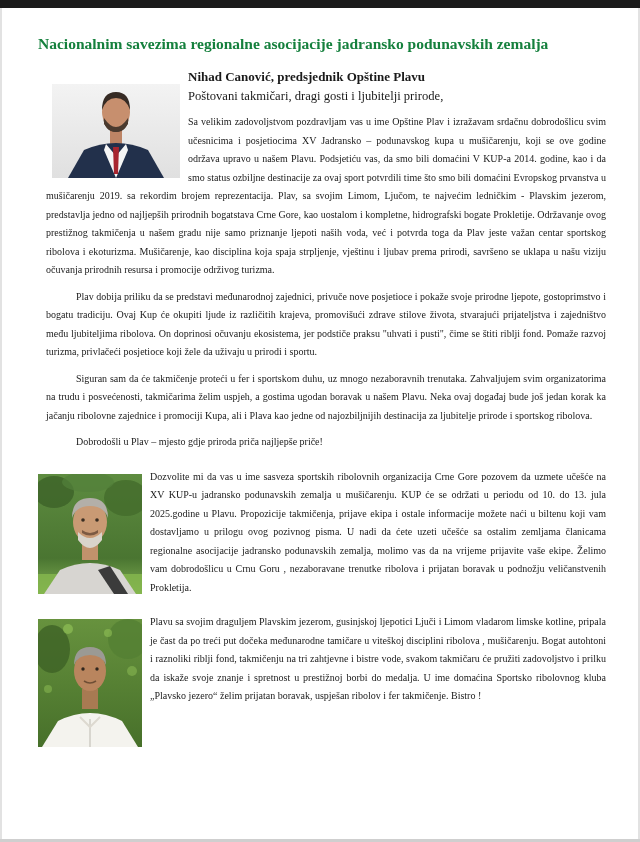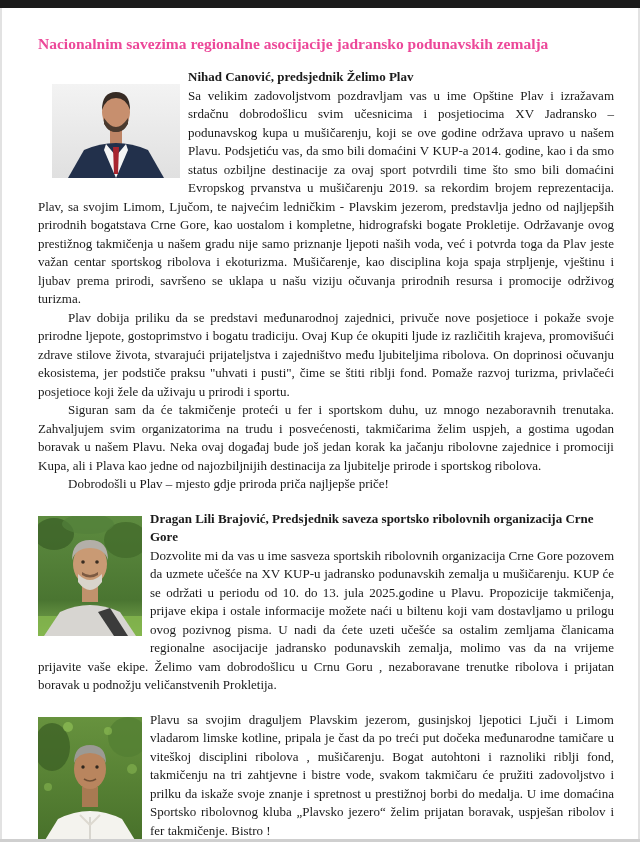--- a/index.html
+++ b/index.html
@@ -13,40 +13,40 @@
   .edge-right{position:absolute;right:0;top:8px;bottom:0;width:2px;background:#e2e2e2;}
   .edge-bottom{position:absolute;left:0;right:0;bottom:0;height:3px;background:#cfcfcf;}
   .content{padding:26px 26px 0 38px;}
   .doc-title{
     margin:0 0 14px 0;font-size:15.5px;font-weight:bold;line-height:20px;
   }
   section{clear:both;}
   .sec + .sec{margin-top:16px;}
   h2{margin:0;font-size:13px;font-weight:bold;line-height:18.5px;}
   .line{font-size:12.6px;line-height:18.5px;}
-  p{margin:0;font-size:13px;line-height:18.5px;}
+  p{margin:8px;font-size:10px;line-height:18.5px;}
   .just{text-align:justify;}
   .ind{text-indent:30px;font-family:Liberation Serif, serif;}
   .photo-float{float:left;}
   .photo-float svg{display:block;}
   .f1{width:128px;margin:16px 8px 4px 14px;}
   .f2{width:104px;margin:6px 8px 8px 0;}
   .f3{width:104px;margin:6px 8px 16px 0;}
 </style>
 </head>
 <body>
 
 <div class="page">
   <div class="top-bar"></div>
   <div class="edge-left"></div>
   <div class="edge-right"></div>
 
   <div class="content">
 
-    <h1 class="doc-title" style="color:#ec4899">Nacionalnim savezima regionalne asocijacije jadransko podunavskih zemalja</h1>
+    <h1 class="doc-title" style="color:#15803d">Nacionalnim savezima regionalne asocijacije jadransko podunavskih zemalja</h1>
 
     <section class="sec">
       <div class="photo-float f1">
         <svg width="128" height="94" viewBox="0 0 128 94">
           <defs>
             <linearGradient id="bg1" x1="0" y1="0" x2="0" y2="1">
               <stop offset="0" stop-color="#f3f3f3"></stop>
                 <stop offset="1" stop-color="#e0e0e0"></stop>
             </linearGradient>
           </defs>
@@ -54,21 +54,22 @@
           <rect x="58" y="40" width="12" height="22" fill="#bd8465"></rect>
           <path d="M16,94 L32,66 Q64,52 96,66 L112,94 Z" fill="#22304b"></path>
           <path d="M54,60 L64,72 L74,60 L76,66 L64,94 L52,66 Z" fill="#f5f5f5"></path>
           <path d="M61,63 L67,63 L66,90 L62,90 Z" fill="#a8252f"></path>
           <ellipse cx="64" cy="28" rx="14" ry="17" fill="#c78f6e"></ellipse>
           <path d="M50,26 Q50,8 64,8 Q78,8 78,26 Q74,14 64,14 Q54,14 50,26 Z" fill="#362b24"></path>
           <path d="M51,32 Q52,48 64,48 Q76,48 77,32 Q76,44 64,44 Q52,44 51,32 Z" fill="#4a3a2f"></path>
           <path d="M52,34 Q64,52 76,34 L76,40 Q70,48 64,48 Q58,48 52,40 Z" fill="#4a3a2f"></path>
         </svg>
       </div>
-      <h2>Nihad Canović, predsjednik Želimo Plav</h2>
+      <h2>Nihad Canović, predsjednik Opštine Plavu</h2>
+      <div class="line">Poštovani takmičari, dragi gosti i ljubitelji prirode,</div>
       <p class="just">Sa velikim zadovoljstvom pozdravljam vas u ime Opštine Plav i izražavam srdačnu dobrodošlicu svim učesnicima i posjetiocima XV Jadransko – podunavskog kupa u mušičarenju, koji se ove godine održava upravo u našem Plavu. Podsjetiću vas, da smo bili domaćini V KUP-a 2014. godine,  kao i da smo status ozbiljne  destinacije za ovaj sport potvrdili time što smo bili domaćini Evropskog prvanstva u mušičarenju 2019. sa rekordim brojem reprezentacija.  Plav, sa svojim Limom, Ljučom, te najvećim ledničkim - Plavskim jezerom, predstavlja jedno od najljepših prirodnih bogatstava Crne Gore, kao uostalom i kompletne, hidrografski bogate Prokletije. Održavanje ovog prestižnog takmičenja u našem gradu nije samo priznanje ljepoti naših voda, već i potvrda toga da Plav jeste važan centar sportskog ribolova i ekoturizma. Mušičarenje, kao disciplina koja spaja strpljenje, vještinu i ljubav prema prirodi, savršeno se uklapa u našu viziju očuvanja prirodnih resursa i promocije održivog turizma.</p>
       <p class="just ind">Plav dobija priliku da se predstavi međunarodnoj zajednici, privuče nove posjetioce i pokaže svoje prirodne ljepote, gostoprimstvo i bogatu tradiciju. Ovaj Kup će okupiti ljude iz različitih krajeva, promovišući zdrave stilove života,  stvarajući prijateljstva i zajedništvo među ljubiteljima ribolova. On doprinosi očuvanju ekosistema, jer podstiče praksu "uhvati i pusti", čime se štiti riblji fond. Pomaže razvoj turizma, privlačeći posjetioce koji žele da uživaju u prirodi i sportu.</p>
       <p class="just ind">Siguran sam da će takmičenje proteći u fer i sportskom duhu, uz mnogo nezaboravnih trenutaka. Zahvaljujem svim organizatorima na trudu i posvećenosti, takmičarima želim uspjeh, a gostima ugodan boravak u našem Plavu. Neka ovaj događaj bude još jedan korak ka jačanju ribolovne zajednice i promociji Kupa, ali i Plava kao jedne od najozbiljnijih destinacija za ljubitelje prirode i sportskog ribolova.</p>
       <p class="ind">Dobrodošli u Plav – mjesto gdje priroda priča najljepše priče!</p>
     </section>
 
     <section class="sec">
       <div class="photo-float f2">
         <svg width="104" height="120" viewBox="0 0 104 120">
           <defs>
@@ -87,21 +88,20 @@
           <path d="M6,120 L22,96 Q52,82 82,96 L98,120 Z" fill="#d7d5d1"></path>
           <path d="M60,96 L72,92 L90,120 L76,120 Z" fill="#3b3b3b"></path>
           <ellipse cx="52" cy="48" rx="17" ry="21" fill="#c99a74"></ellipse>
           <path d="M34,44 Q34,24 52,24 Q70,24 70,44 Q66,32 52,32 Q38,32 34,44 Z" fill="#b3afa8"></path>
           <path d="M40,58 Q52,70 64,58 L64,66 Q58,74 52,74 Q46,74 40,66 Z" fill="#d9d4cb"></path>
           <path d="M44,56 Q52,62 60,56 L60,59 Q52,64 44,59 Z" fill="#7c5a42"></path>
           <circle cx="45" cy="46" r="1.8" fill="#3a2d22"></circle>
           <circle cx="59" cy="46" r="1.8" fill="#3a2d22"></circle>
         </svg>
       </div>
-      <h2>Dragan Lili Brajović, Predsjednik saveza sportsko ribolovnih organizacija Crne Gore</h2>
       <p class="just">Dozvolite mi da vas u ime sasveza sportskih ribolovnih organizacija Crne Gore pozovem da uzmete učešće na XV KUP-u jadransko podunavskih zemalja u mušičarenju. KUP će se održati u periodu od 10. do 13. jula 2025.godine u Plavu. Propozicije takmičenja, prijave ekipa i ostale informacije možete naći u biltenu koji vam dostavljamo u prilogu ovog pozivnog pisma. U nadi da ćete uzeti učešće sa ostalim zemljama članicama regionalne asocijacije jadransko podunavskih zemalja, molimo vas da na vrijeme prijavite vaše ekipe. Želimo vam dobrodošlicu u Crnu Goru , nezaboravane trenutke ribolova i prijatan boravak u podnožju veličanstvenih Prokletija.</p>
     </section>
 
     <section class="sec">
       <div class="photo-float f3">
         <svg width="104" height="128" viewBox="0 0 104 128">
           <defs>
             <linearGradient id="bg3" x1="0" y1="0" x2="0" y2="1">
               <stop offset="0" stop-color="#67923e"></stop>
                 <stop offset="1" stop-color="#47702a"></stop>

